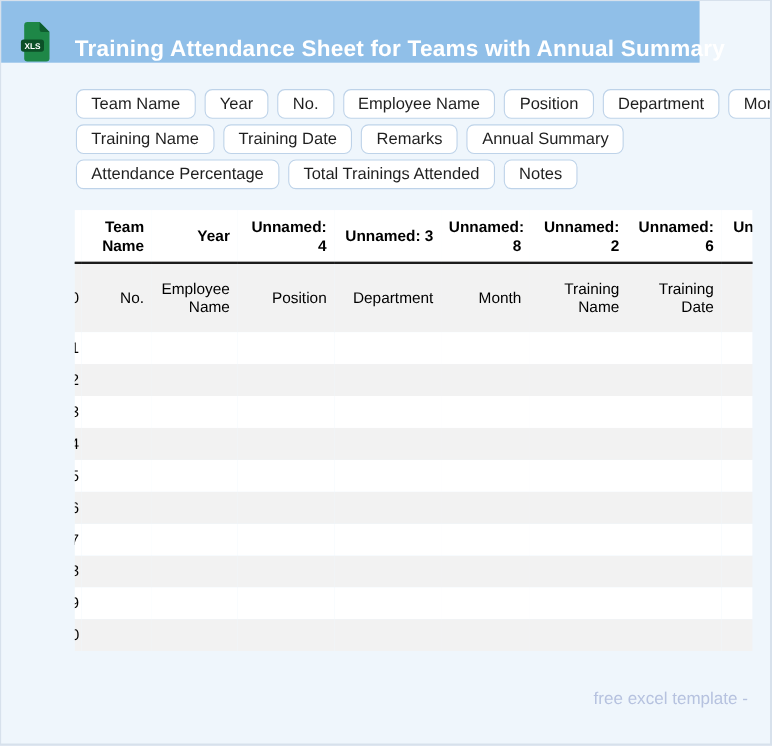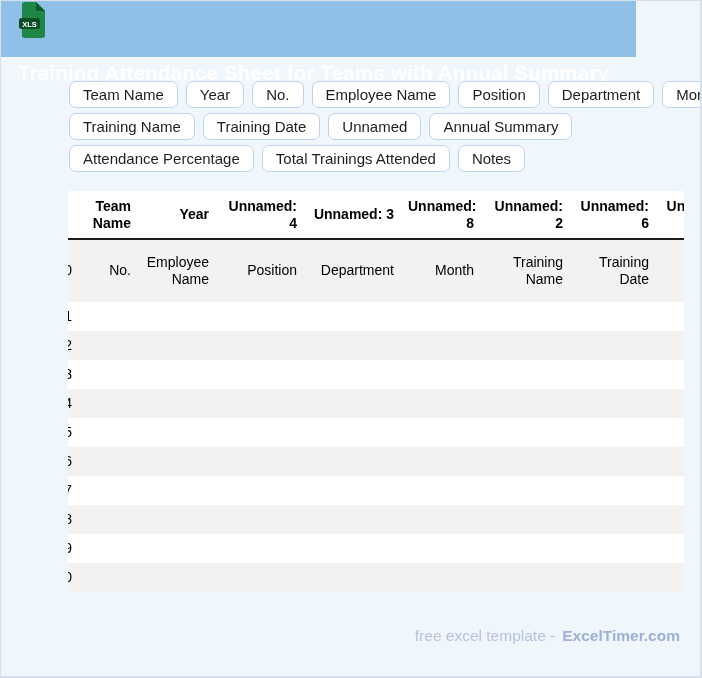--- a/index.html
+++ b/index.html
@@ -10,21 +10,21 @@
     position:relative; width:702px; height:678px;
     background:var(--page_bg,#eff6fc);
     border:1px solid var(--page_border,#d7e1ec);
     border-right-width:2px; border-bottom-width:2px;
     overflow:hidden;
   }
 
   .header-bar {
     position:absolute; top:0; left:0; width:635px; height:56px;
     background:var(--header_bar,#90bfe8);
-    display:flex; align-items:flex-start; gap:22px; padding-left:17px;flex-direction:column;
+    display:flex; align-items:flex-end; gap:22px; padding-left:17px;
   }
   .title {
     color:#ffffff; font-size:20.5px; font-weight:700; letter-spacing:.2px;
     white-space:nowrap;
   }
   .xls-icon { display:flex; flex:0 0 auto; }
 
   .chips {
     position:absolute; top:80px; left:68px; width:630px;
     display:flex; flex-direction:column; gap:5px;
@@ -93,21 +93,21 @@
         <span class="chip">Year</span>
         <span class="chip">No.</span>
         <span class="chip">Employee Name</span>
         <span class="chip">Position</span>
         <span class="chip">Department</span>
         <span class="chip">Month</span>
       </div>
       <div class="chip-row">
         <span class="chip">Training Name</span>
         <span class="chip">Training Date</span>
-        <span class="chip">Unnamed</span>
+        <span class="chip">Remarks</span>
         <span class="chip">Annual Summary</span>
       </div>
       <div class="chip-row">
         <span class="chip">Attendance Percentage</span>
         <span class="chip">Total Trainings Attended</span>
         <span class="chip">Notes</span>
       </div>
     </div>
 
   <div class="table-wrap">
@@ -257,16 +257,15 @@
             <td></td>
             <td></td>
             <td></td>
           </tr>
         </tbody>
     </table>
   </div>
 
   <div class="footer">
     <span class="pre">free excel template -</span>
-    <a class="brand" href="#">ExcelTimer.com</a>
   </div>
 
 </div>
 
 </body></html>

